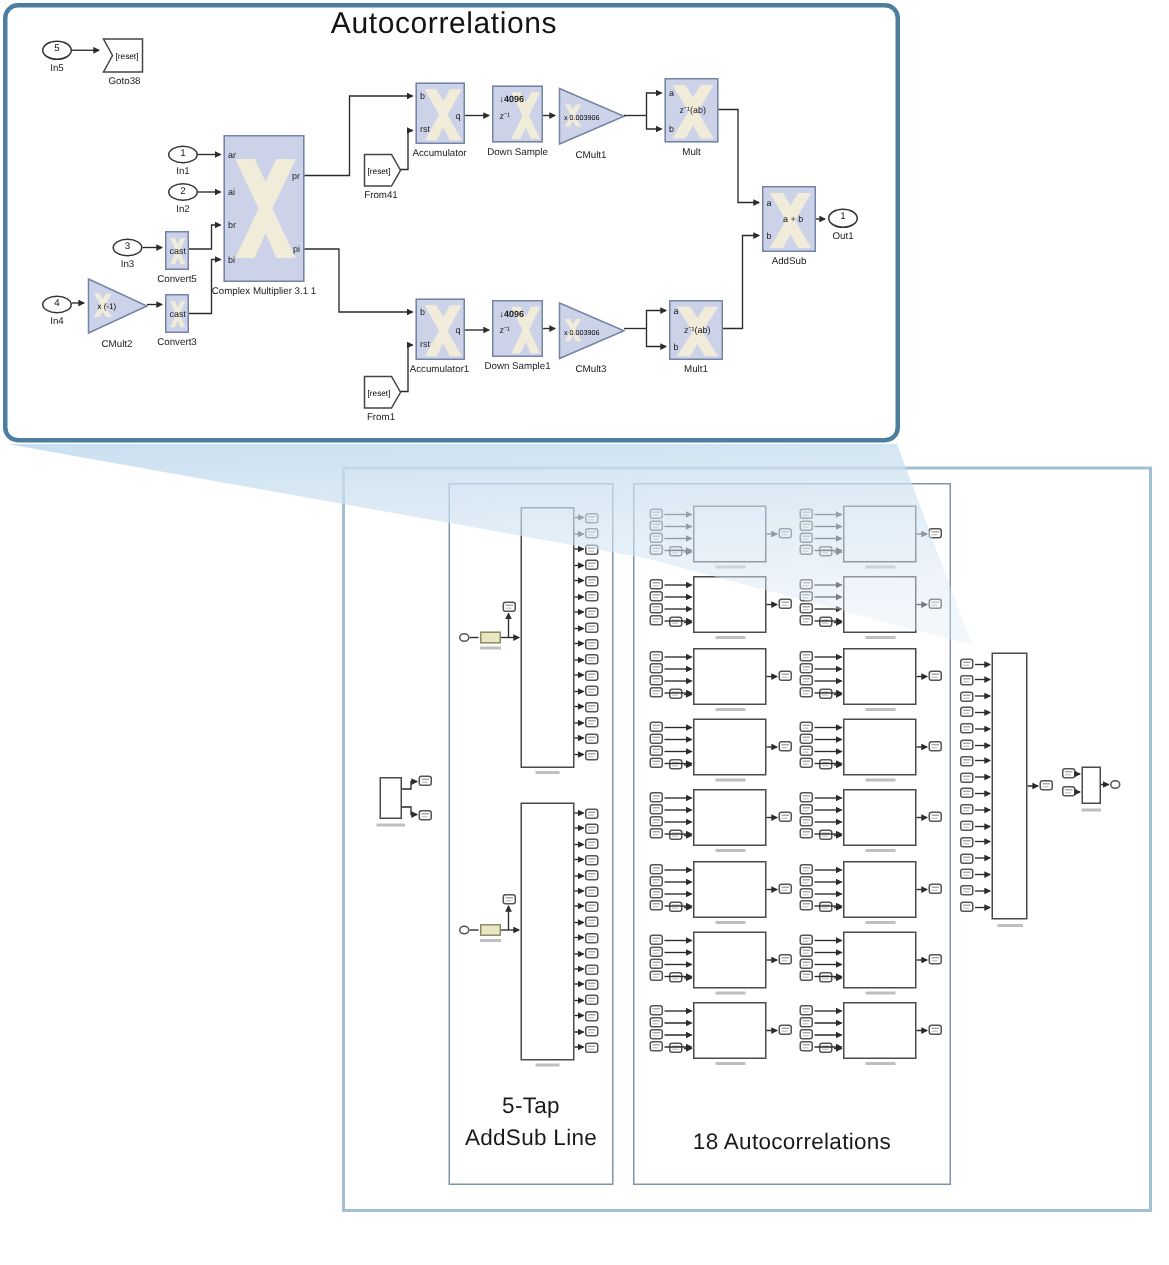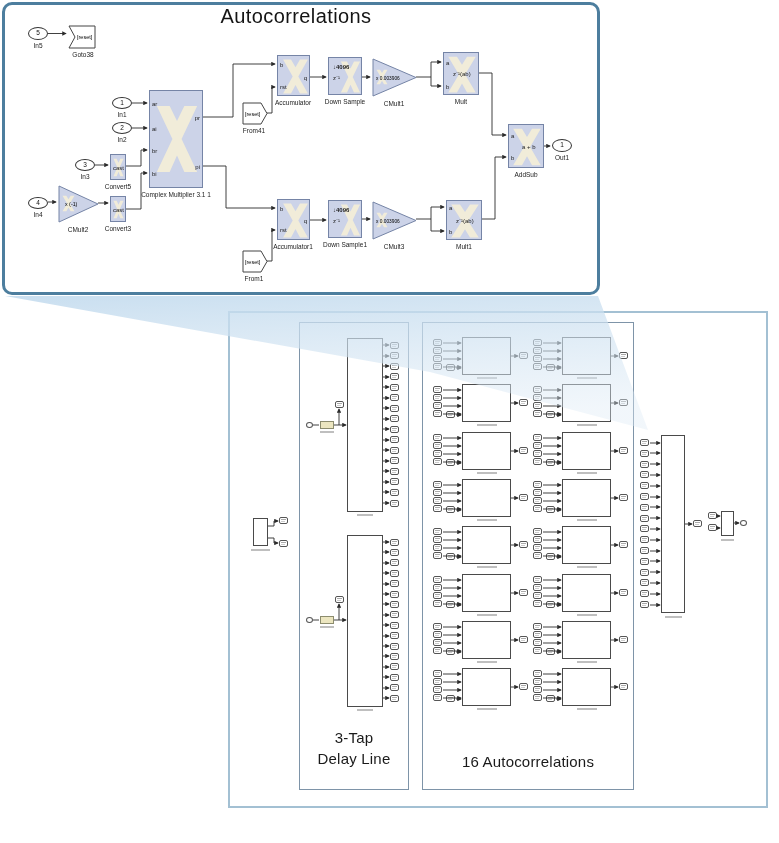--- a/index.html
+++ b/index.html
@@ -243,24 +243,24 @@
     </linearGradient>
   </defs>
   <polygon id="wedge-poly" points="5,296 598,296 648,430 430,372" fill="url(#wg)"></polygon>
 </svg>
 
 <div id="bottom-panel"></div>
 <div class="sub-box" style="left:299px;top:322px;width:110px;height:468px"></div>
 <div class="sub-box" style="left:422px;top:322px;width:212px;height:468px"></div>
 
 <div class="cap abs" style="left:299px;top:727px;width:110px">
-  <div>3-Tap</div>
-  <div>Delay Line</div>
-</div>
-<div class="cap abs" style="left:422px;top:751px;width:212px">16 Autocorrelations</div>
+  <div>5-Tap</div>
+  <div>AddSub Line</div>
+</div>
+<div class="cap abs" style="left:422px;top:751px;width:212px">18 Autocorrelations</div>
 
 <div id="bottom-layer" class="abs" style="left:0;top:0;width:779px;height:843px;z-index:1;pointer-events:none">
     <div class="wblock" style="left: 347px; top: 338px; width: 36px; height: 174px;"></div>
     <div class="tag" style="left: 390px; top: 342px;"></div>
     <div class="tag" style="left: 390px; top: 352px;"></div>
     <div class="tag" style="left: 390px; top: 363px;"></div>
     <div class="tag" style="left: 390px; top: 373px;"></div>
     <div class="tag" style="left: 390px; top: 384px;"></div>
     <div class="tag" style="left: 390px; top: 394px;"></div>
     <div class="tag" style="left: 390px; top: 405px;"></div>

